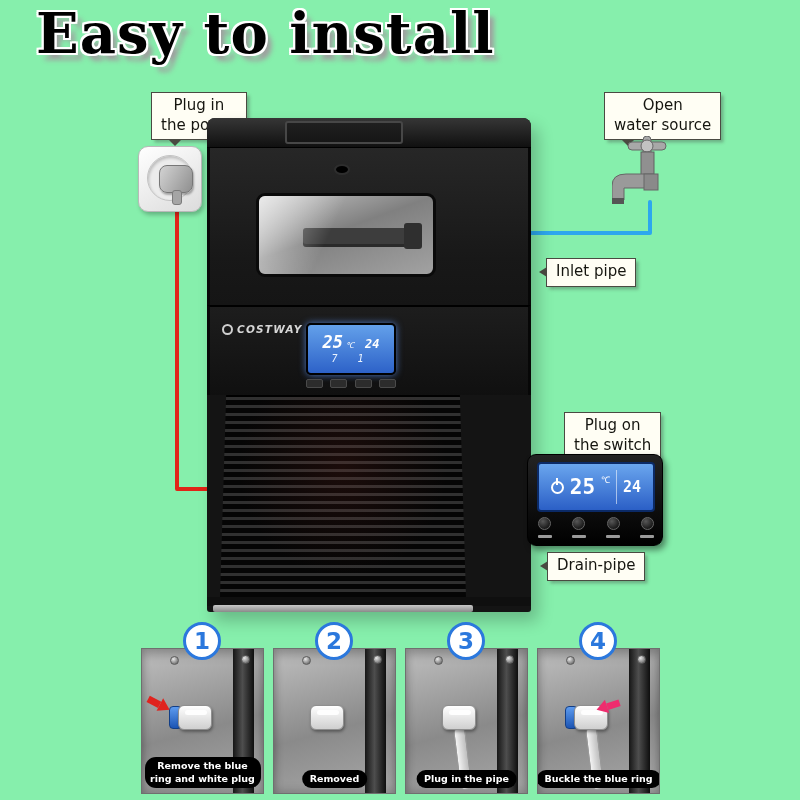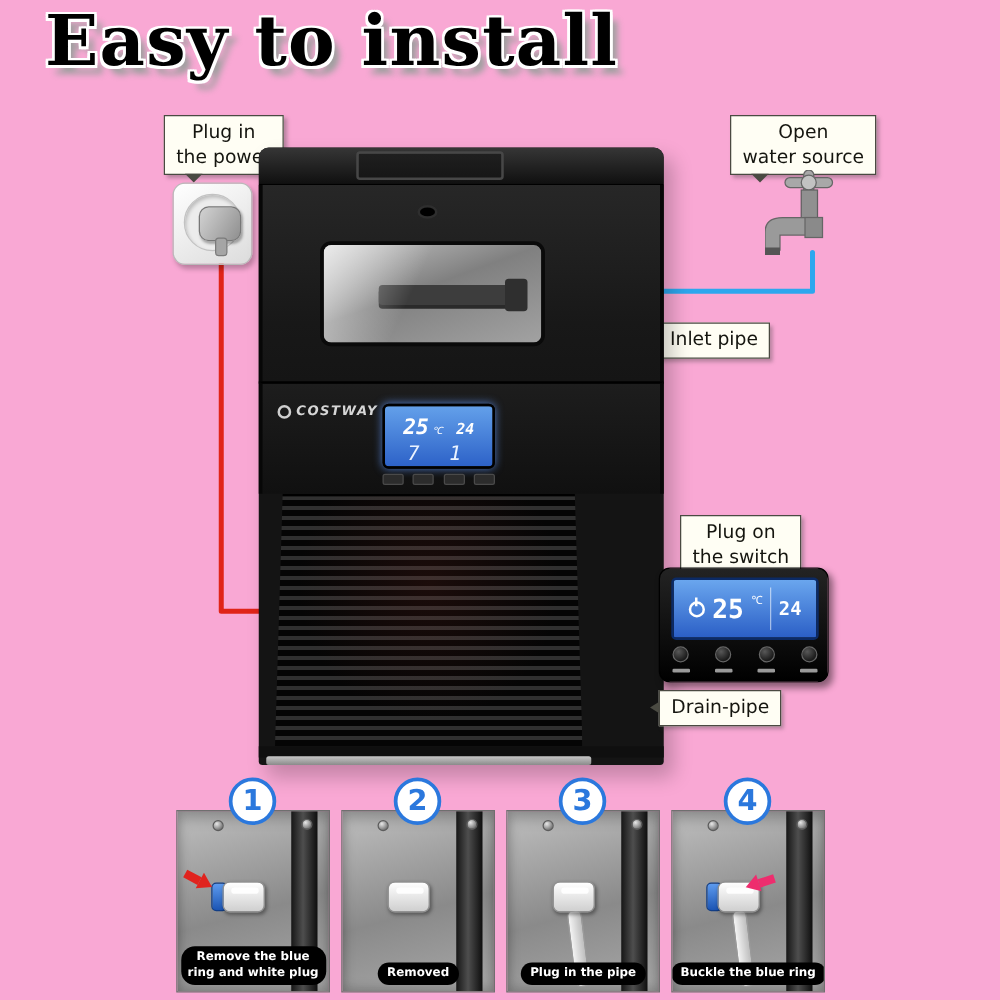--- a/index.html
+++ b/index.html
@@ -1,33 +1,33 @@
 <!DOCTYPE html>
 <html><head>
 <meta charset="utf-8">
 <style>
   * { box-sizing: border-box; }
   html,body { margin:0; padding:0; }
   body { width:800px; height:800px; background:#fff; font-family:"DejaVu Sans",sans-serif; }
-  .canvas { position:relative; width:800px; height:800px; background:#f9a8d4; overflow:hidden; }
+  .canvas { position:relative; width:800px; height:800px; background:#86efac; overflow:hidden; }
 
   
   .title { position:absolute; left:36px; top:0; margin:0; font-family:"DejaVu Serif",serif;
     font-size:56px; font-weight:bold; letter-spacing:1px; color:#000;
     text-shadow:-2px -2px 0 #fff,2px -2px 0 #fff,-2px 2px 0 #fff,2px 2px 0 #fff,
       -2px 0 0 #fff,2px 0 0 #fff,0 -2px 0 #fff,0 2px 0 #fff,6px 7px 5px #9f9f9f; }
 
   
   .pipes { position:absolute; left:0; top:0; pointer-events:none; }
   .pipes polyline { fill:none; stroke-width:4; stroke-linecap:round; stroke-linejoin:round; }
 
   
   .callout { position:absolute; background:#fffef4; border:1.6px solid #4a4a42; padding:3px 9px 4px;
     text-align:center; font-size:15px; line-height:1.3; color:#15150f; font-weight:500;
-    box-shadow:2.5px 2.5px 3px rgba(60,60,60,.35); }
+    box-shadow:2.5px 2.5px 3px rgba(60,60,60,.35);margin-left:20px; }
   .callout .ln { display:block; }
   .tail-b::after { content:""; position:absolute; left:16px; bottom:-7px;
     border:7px solid transparent; border-top-color:#4a4a42; border-bottom:0; }
   .tail-l::before { content:""; position:absolute; left:-8px; top:50%; margin-top:-5px;
     border:5px solid transparent; border-right:8px solid #4a4a42; border-left:0; }
   .lbl-plug { left:131px; top:92px; }
   .lbl-water { left:584px; top:92px; }
   .lbl-inlet { left:526px; top:258px;text-align:center; }
   .lbl-switch { left:544px; top:412px; }
   .lbl-drain { left:527px; top:552px; }
@@ -73,21 +73,21 @@
   .brand { position:absolute; left:12px; top:16px; display:flex; align-items:center; gap:4px;
     color:#d6d6d6; font-size:10.5px; font-weight:bold; letter-spacing:1.2px; }
   .brand-ring { width:11px; height:11px; border:2.5px solid #cfcfcf; border-radius:50%; }
   .m-lcd { position:absolute; left:96px; top:16px; width:90px; height:52px; border-radius:5px;
     border:2px solid #000; background:linear-gradient(180deg,#63a0ea,#2d62c8);
     box-shadow:0 0 7px rgba(90,140,230,.8); color:#fff; font-family:"DejaVu Sans Mono",monospace; }
   .m-lcd-row1 { display:flex; align-items:baseline; justify-content:center; gap:3px; margin-top:7px; }
   .m-lcd-temp { font-size:17px; font-weight:bold; }
   .m-lcd-unit { font-size:8px; }
   .m-lcd-timer { font-size:12px; font-weight:bold; margin-left:8px; }
-  .m-lcd-sub { text-align:center; font-size:16px; letter-spacing:7px; color:#eaf3ff; margin-top:1px; }
+  .m-lcd-sub { text-align:center; font-size:10px; letter-spacing:7px; color:#eaf3ff; margin-top:1px; }
   .m-btnrow { position:absolute; left:96px; top:72px; width:90px; display:flex; justify-content:space-between; }
   .m-btn { width:17px; height:9px; background:#2c2c2c; border:1px solid #4a4a4a; border-radius:2px; }
   .m-vent { position:absolute; left:13px; top:277px; width:246px; height:202px;
     background:repeating-linear-gradient(180deg,#303030 0px,#303030 3px,#050505 3px,#050505 8px);
     clip-path:polygon(2.5% 0,97.5% 0,100% 100%,0 100%); border-top:2px solid #000; }
   .m-vent::after { content:""; position:absolute; inset:0;
     background:radial-gradient(ellipse at 50% 35%, rgba(130,45,35,.18), rgba(0,0,0,0) 60%); }
   .m-base { position:absolute; left:0; top:479px; width:100%; height:9px; background:#0f0f0f; }
   .m-footstrip { position:absolute; left:6px; top:487px; width:260px; height:7px; border-radius:2px;
     background:linear-gradient(180deg,#c7c7c7,#8a8a8a); }

